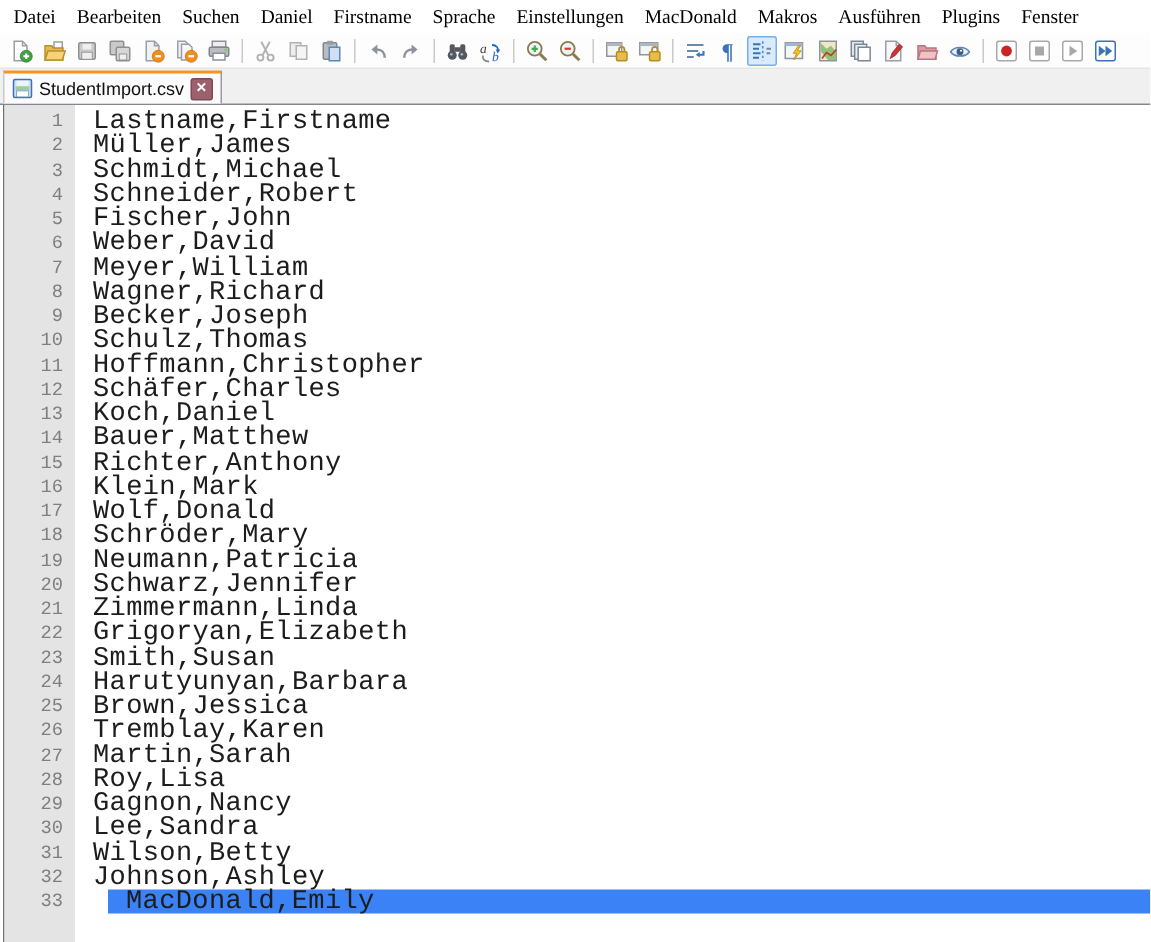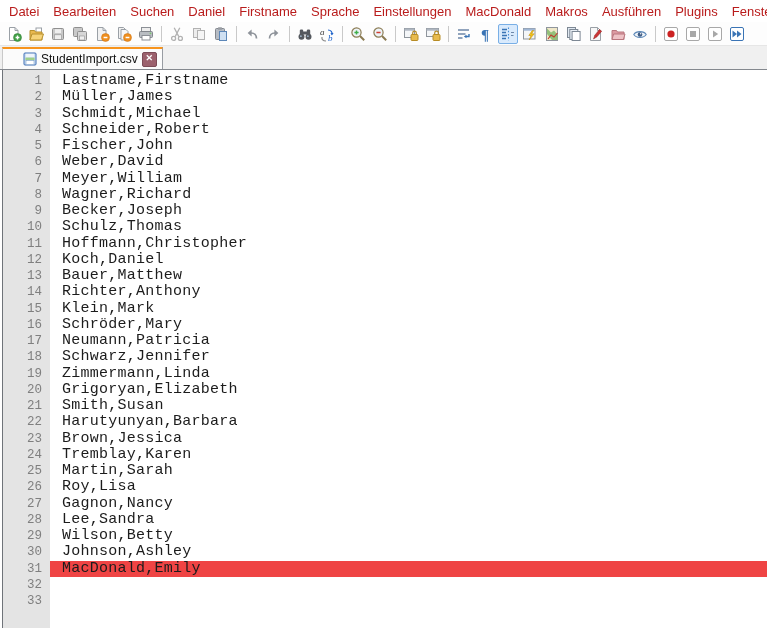--- a/index.html
+++ b/index.html
@@ -1,52 +1,52 @@
 <!DOCTYPE html>
 <html><head>
 <meta charset="utf-8">
 <style>
   html,body{margin:0;padding:0;}
   body{
     width:767px;height:628px;overflow:hidden;background:#fff;
     font-family:"Liberation Sans",sans-serif;-webkit-font-smoothing:antialiased;
   }
   
-  .menubar{height:22px;display:flex;align-items:center;padding-left:2px;font-size:13px;color:#b91c1c;background:#fff;}
+  .menubar{height:22px;display:flex;align-items:center;padding-left:2px;font-size:13px;color:#000000;background:#fff;font-family:Liberation Serif, serif;}
   .menu-item{padding:3px 7px;cursor:default;white-space:nowrap;}
   
   .toolbar{height:23px;display:flex;align-items:center;padding-left:3px;background:#fdfdfd;border-bottom:1px solid #e6e6e6;}
   .tb-btn{width:18px;height:18px;display:flex;align-items:center;justify-content:center;margin:0 1px;border:1px solid transparent;border-radius:2px;}
   .tb-btn.active{background:#d9eafc;border-color:#79afe6;}
   .tb-btn svg{display:block;}
   .tb-sep{width:1px;height:16px;background:#c9c9c9;margin:0 4px;}
   
   .tabbar{height:23px;background:#f0f0f0;border-bottom:1px solid #84888e;display:flex;align-items:flex-end;}
   .tab{
     height:20px;margin-left:2px;background:#fbfbfb;
     border-top:2px solid #f7941d;border-right:1px solid #989ca2;border-left:1px solid #c9c9c9;
-    display:flex;align-items:center;gap:4px;padding:0 5px 0 20px;font-size:12px;color:#111;
+    display:flex;align-items:center;gap:4px;padding:0 5px 0 5px;font-size:12px;color:#111;
   }
   .tab-close{
     width:13px;height:13px;background:#9c616d;border:1px solid #7d4c57;border-radius:2px;
     color:#fff;font-size:9px;line-height:11px;text-align:center;font-weight:bold;cursor:default;
   }
   
   .editor{display:flex;height:558px;margin-left:2px;border-left:1px solid #6f7379;background:#fff;}
   .gutter{
     width:47px;box-sizing:border-box;background:#e4e4e4;color:#7f7f7f;
     font-family:"Liberation Mono","DejaVu Sans Mono",monospace;font-size:12.5px;line-height:16.25px;
     text-align:right;padding:3px 8px 0 0;flex:none;
   }
   .code{
-    flex:1;font-family:"Liberation Mono","DejaVu Sans Mono",monospace;font-size:15px;line-height:16.25px;
+    flex:1;font-family:"Liberation Mono","DejaVu Sans Mono",monospace;font-size:18px;line-height:16.25px;
     color:#1c1c1c;padding-top:3px;letter-spacing:.25px;overflow:hidden;
   }
   .code .line{height:16.25px;padding-left:12px;white-space:pre;}
-  .code .line.current{background:#ef4444;}
+  .code .line.current{background:#3b82f6;margin-left:22px;}
   .gutter .num{height:16.25px;}
 </style>
 </head>
 <body>
 
 <div class="menubar" id="menubar">
     <span class="menu-item">Datei</span>
     <span class="menu-item">Bearbeiten</span>
     <span class="menu-item">Suchen</span>
     <span class="menu-item">Daniel</span>
@@ -344,24 +344,26 @@
       <div class="line">Müller,James</div>
       <div class="line">Schmidt,Michael</div>
       <div class="line">Schneider,Robert</div>
       <div class="line">Fischer,John</div>
       <div class="line">Weber,David</div>
       <div class="line">Meyer,William</div>
       <div class="line">Wagner,Richard</div>
       <div class="line">Becker,Joseph</div>
       <div class="line">Schulz,Thomas</div>
       <div class="line">Hoffmann,Christopher</div>
+      <div class="line">Schäfer,Charles</div>
       <div class="line">Koch,Daniel</div>
       <div class="line">Bauer,Matthew</div>
       <div class="line">Richter,Anthony</div>
       <div class="line">Klein,Mark</div>
+      <div class="line">Wolf,Donald</div>
       <div class="line">Schröder,Mary</div>
       <div class="line">Neumann,Patricia</div>
       <div class="line">Schwarz,Jennifer</div>
       <div class="line">Zimmermann,Linda</div>
       <div class="line">Grigoryan,Elizabeth</div>
       <div class="line">Smith,Susan</div>
       <div class="line">Harutyunyan,Barbara</div>
       <div class="line">Brown,Jessica</div>
       <div class="line">Tremblay,Karen</div>
       <div class="line">Martin,Sarah</div>

